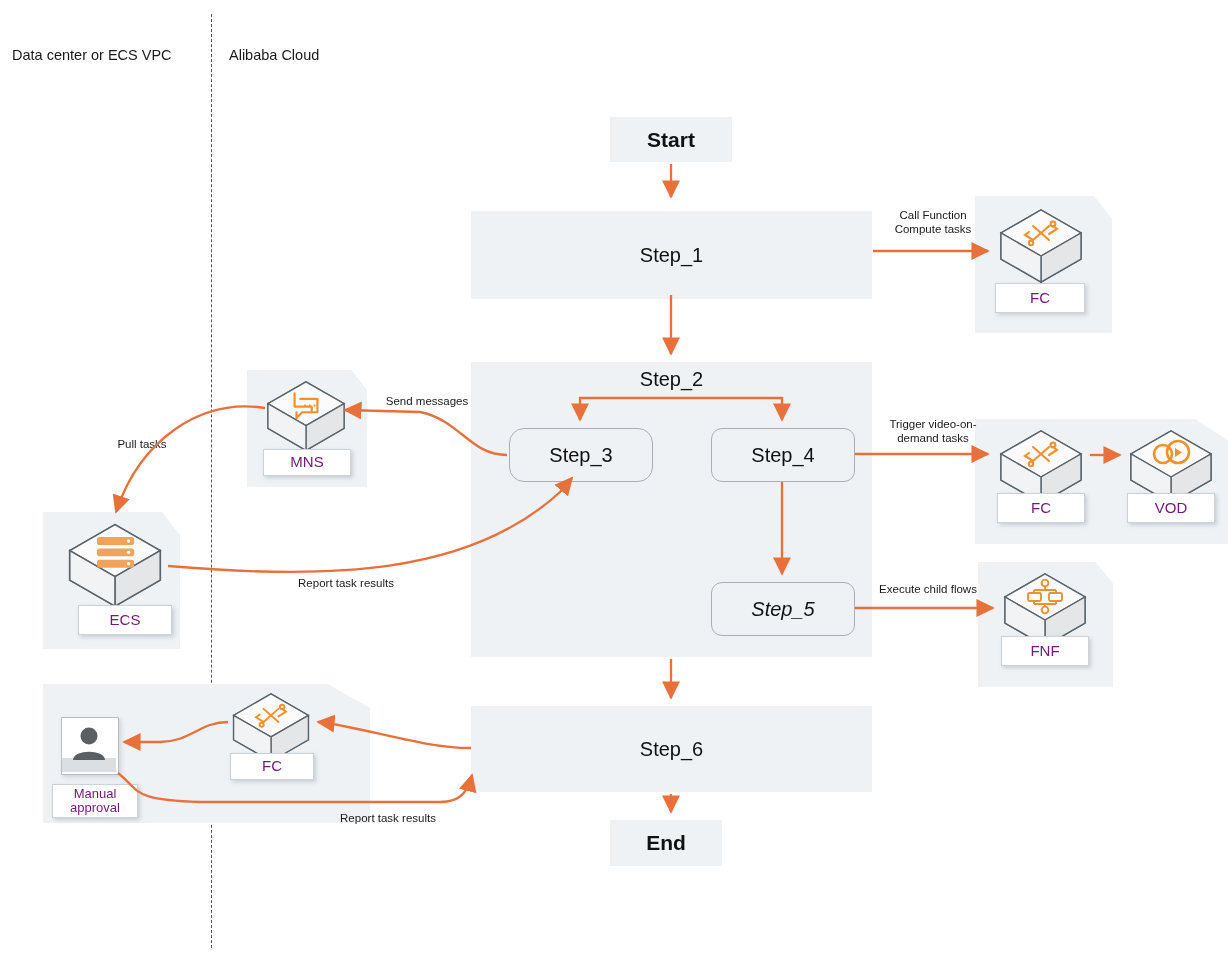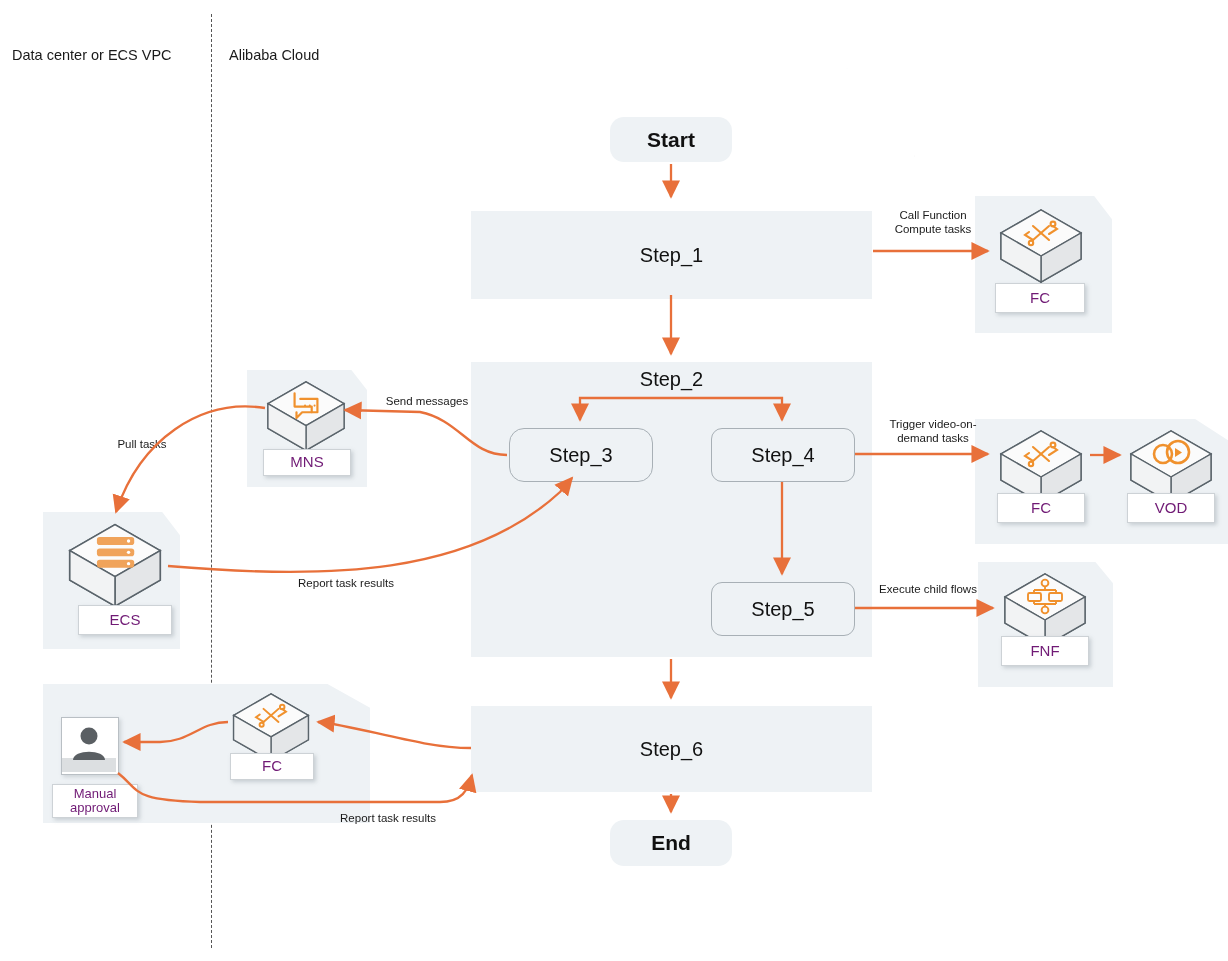--- a/index.html
+++ b/index.html
@@ -53,21 +53,21 @@
     background: #eef2f5;
     display: flex;
     align-items: center;
     justify-content: center;
     font-size: 20px;
     color: #111;
   }
   .terminal-box {
     position: absolute;
     background: #eef2f5;
-    border-radius: 14px;
+    border-radius: 0;
     display: flex;
     align-items: center;
     justify-content: center;
     font-size: 21px;
     font-weight: bold;
     color: #111;
   }
   .sub-step {
     position: absolute;
     background: #eef2f5;
@@ -170,25 +170,25 @@
   <div class="svc-panel" style="left:978px; top:562px; width:135px; height:125px;"></div>
   <div class="svc-panel" style="left:43px; top:684px; width:327px; height:139px;"></div>
 
   <div id="step2-container"></div>
   <div id="step2-label">Step_2</div>
 
   <div class="step-bar" style="left:471px; top:211px; width:401px; height:88px;">Step_1</div>
   <div class="step-bar" style="left:471px; top:706px; width:401px; height:86px;">Step_6</div>
 
   <div class="terminal-box" style="left:610px; top:117px; width:122px; height:45px;">Start</div>
-  <div class="terminal-box" style="left:610px; top:820px; width:122px; height:46px;">End</div>
+  <div class="terminal-box" style="left:610px; top:820px; width:112px; height:46px;">End</div>
 
   <div class="sub-step" style="left:509px; top:428px; width:142px; height:52px;border-radius:15px;">Step_3</div>
   <div class="sub-step" style="left:711px; top:428px; width:142px; height:52px;">Step_4</div>
-  <div class="sub-step" style="left:711px; top:582px; width:142px; height:52px;">Step_5</div>
+  <div class="sub-step" style="left:711px; top:582px; width:142px; height:52px;font-style:italic;">Step_5</div>
 
   <svg class="cube" style="left:995px; top:206px;" width="92" height="82" viewBox="0 0 92 82">
     <polygon points="46,4 86,27 86,53 46,76 6,53 6,27" fill="#fdfdfd" stroke="#5a646b" stroke-width="1.6"></polygon>
     <polygon points="46,4 86,27 46,50 6,27" fill="#fbfbfb" stroke="#5a646b" stroke-width="1.4"></polygon>
     <polygon points="46,50 86,27 86,53 46,76" fill="#e4e6e8" stroke="#5a646b" stroke-width="1.4"></polygon>
     <polygon points="46,50 6,27 6,53 46,76" fill="#f2f3f4" stroke="#5a646b" stroke-width="1.4"></polygon>
     <g stroke="#f0912d" stroke-width="2.1" fill="none" stroke-linecap="round">
       <path d="M34,26 L30,29 L38,34"></path>
       <path d="M58,20 L62,23 L54,28"></path>
       <path d="M38,20 L54,34"></path>

